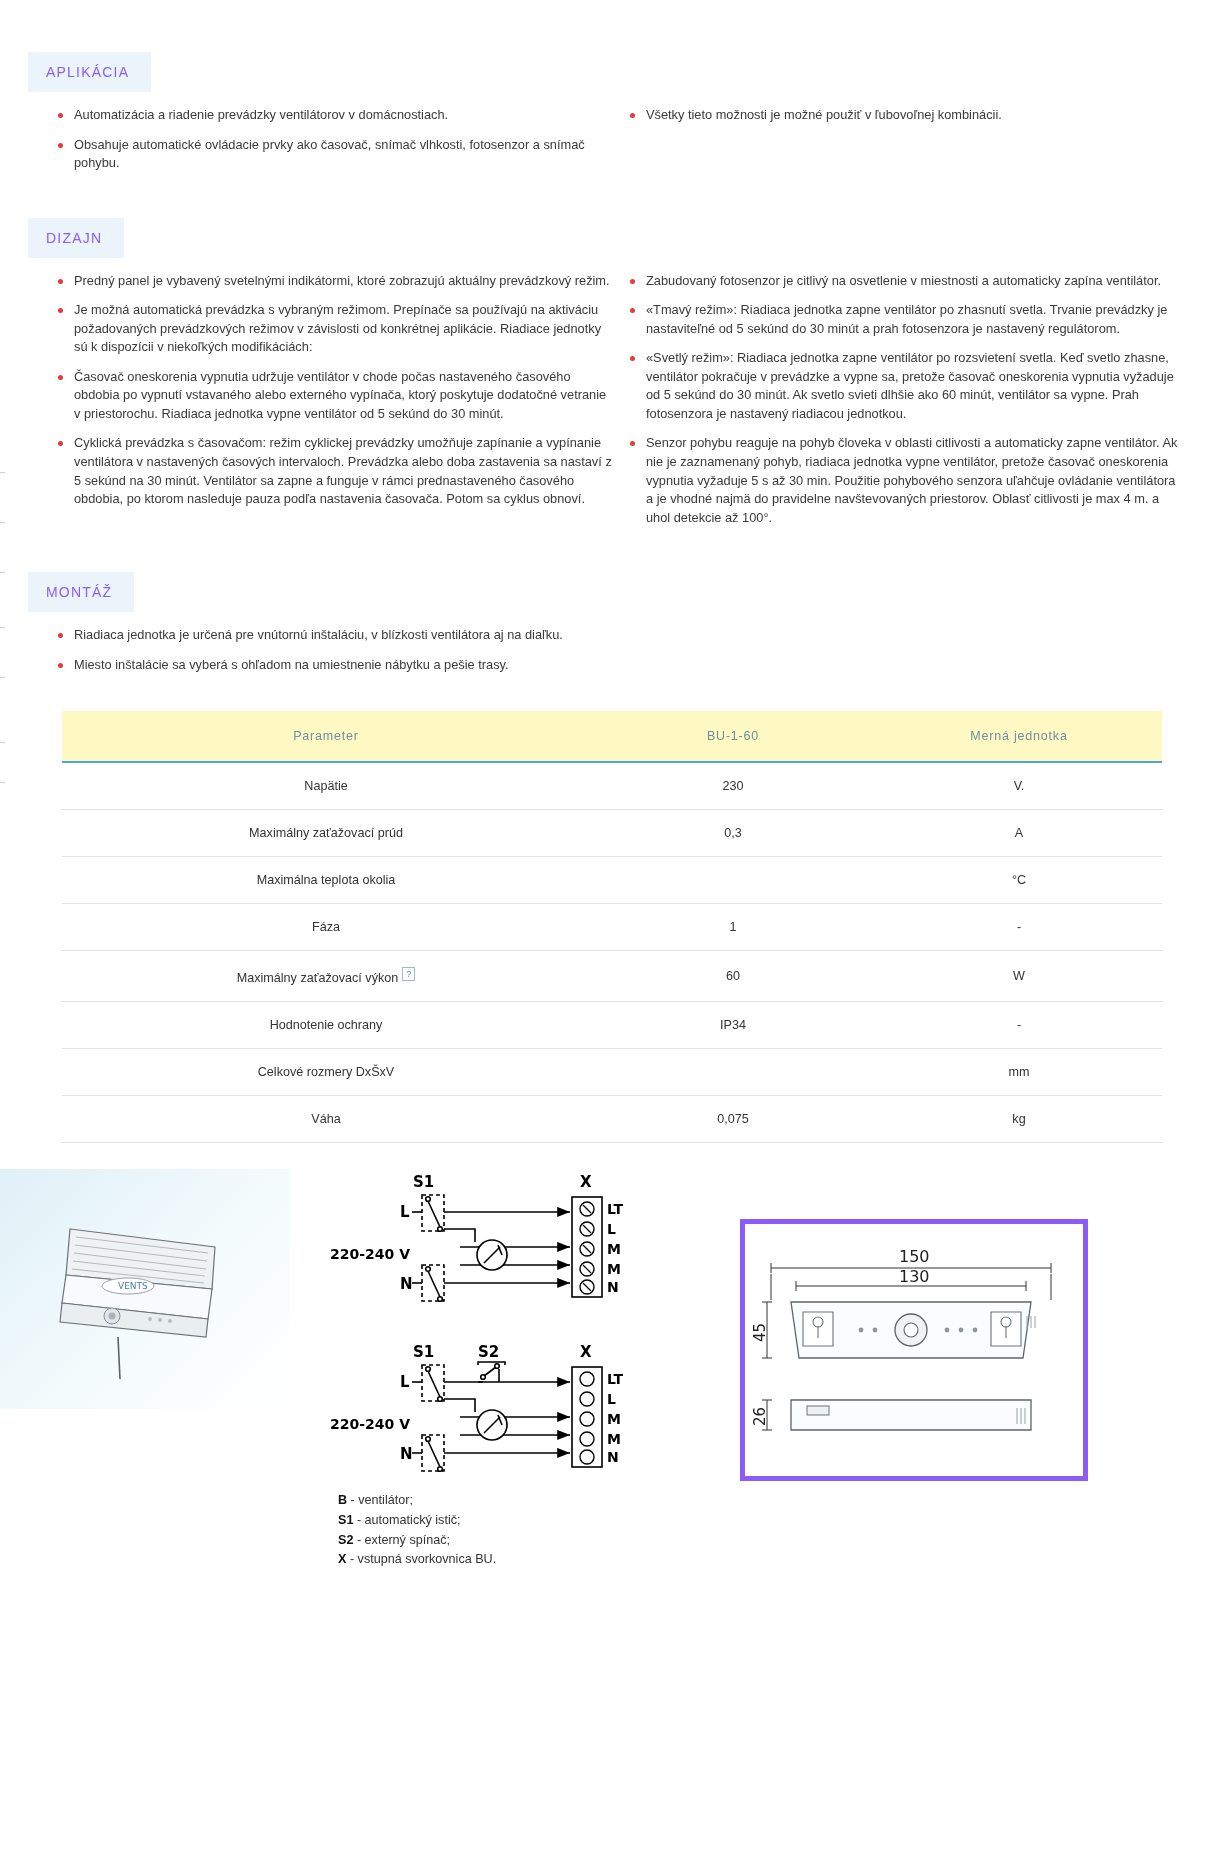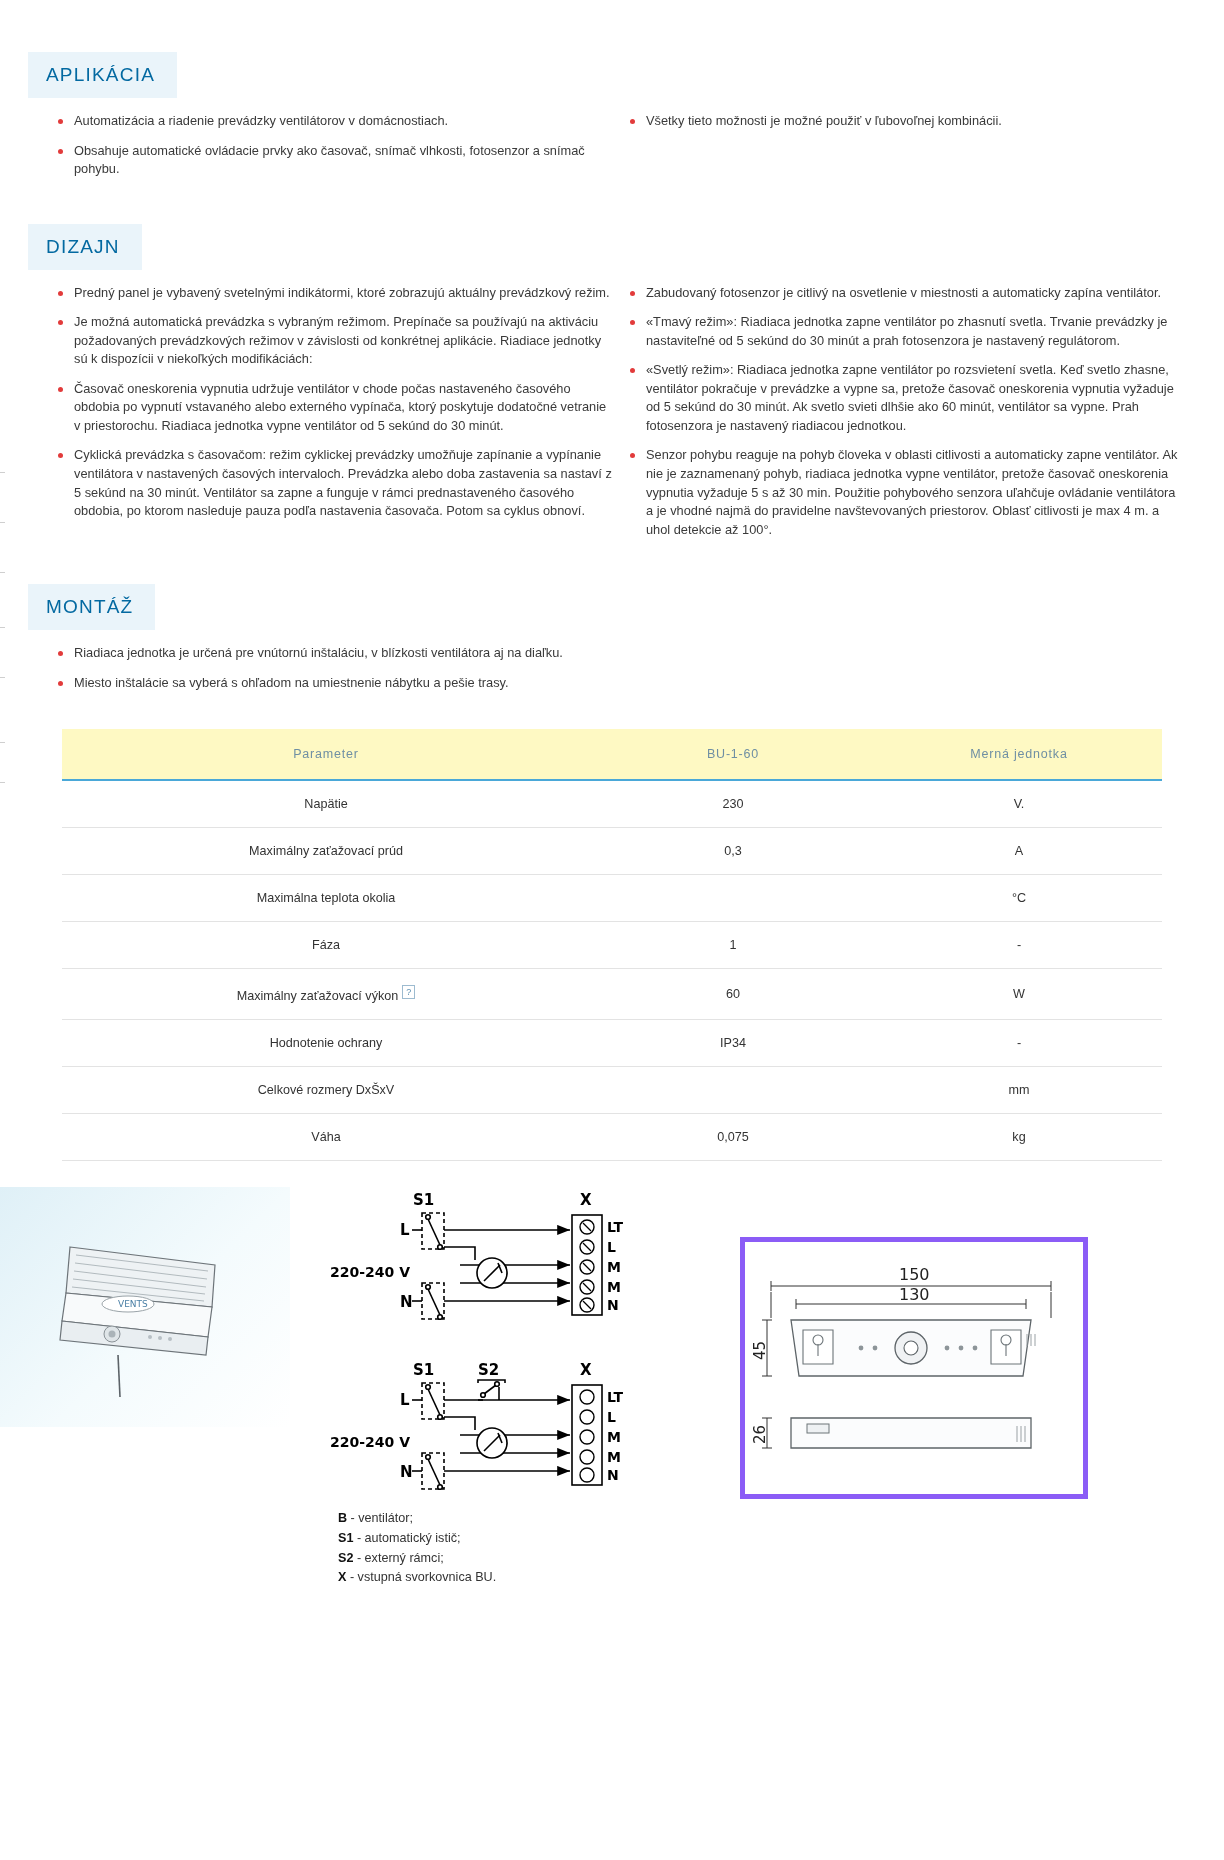--- a/index.html
+++ b/index.html
@@ -19,22 +19,22 @@
   .page {
     position: relative;
     width: 1224px;
     padding: 0 0 40px 0;
   }
 
   
   .section-pill {
     display: inline-block;
     background: #eaf4fa;
-    color: #0369a1;
-    font-size: 19px;
+    color: #8b5cf6;
+    font-size: 14px;
     letter-spacing: 1.2px;
     padding: 12px 22px 12px 18px;
     margin: 0 0 0 28px;
   }
   .sec-wrap { margin-top: 34px; }
   .sec-wrap.first { margin-top: 52px; }
 
   
   .cols {
     display: flex;
@@ -483,21 +483,21 @@
     <div>
       <b>B</b>
       <span>- ventilátor;</span>
     </div>
     <div>
       <b>S1</b>
       <span>- automatický istič;</span>
     </div>
     <div>
       <b>S2</b>
-      <span>- externý rámci;</span>
+      <span>- externý spínač;</span>
     </div>
     <div>
       <b>X</b>
       <span>- vstupná svorkovnica BU.</span>
     </div>
   </div>
 
 </div>
 
 </body></html>

